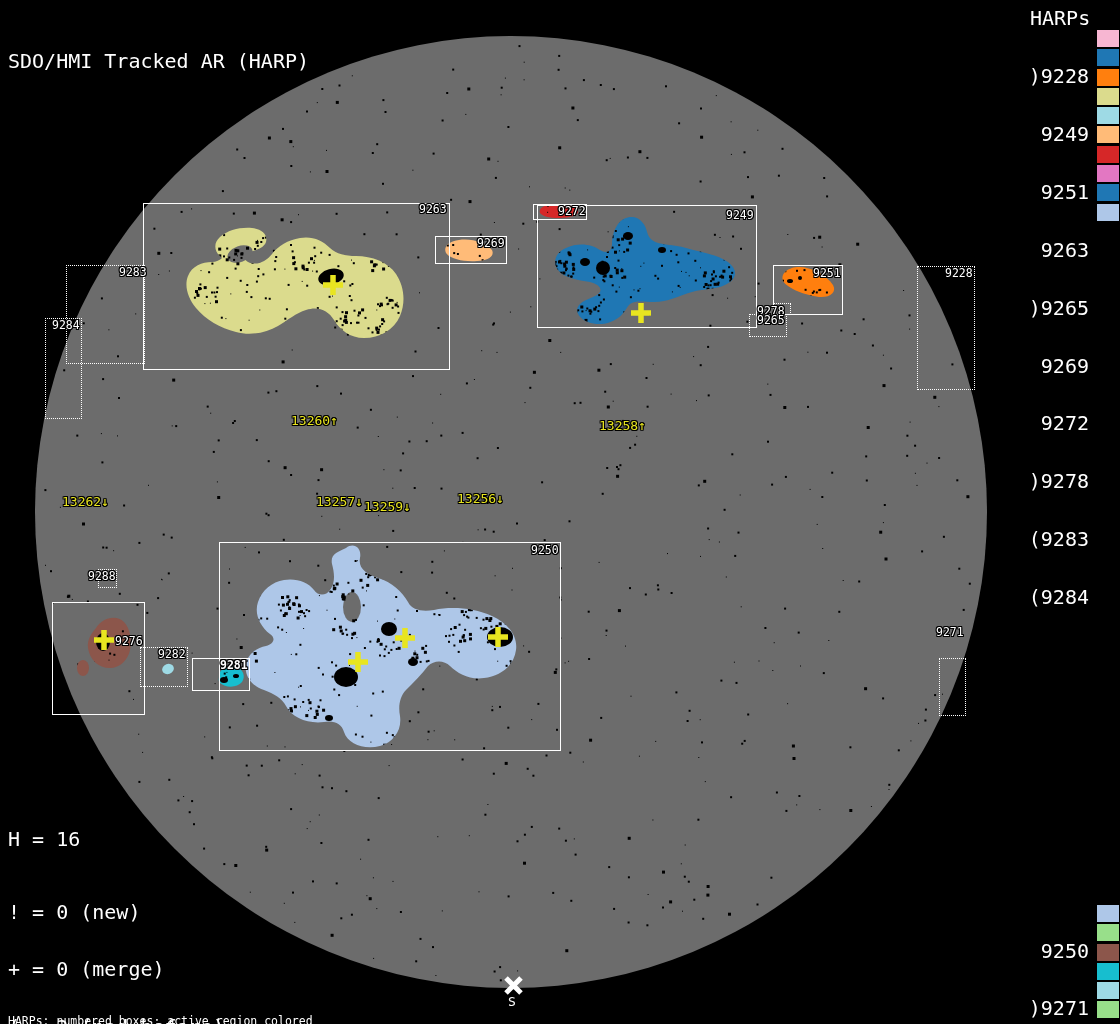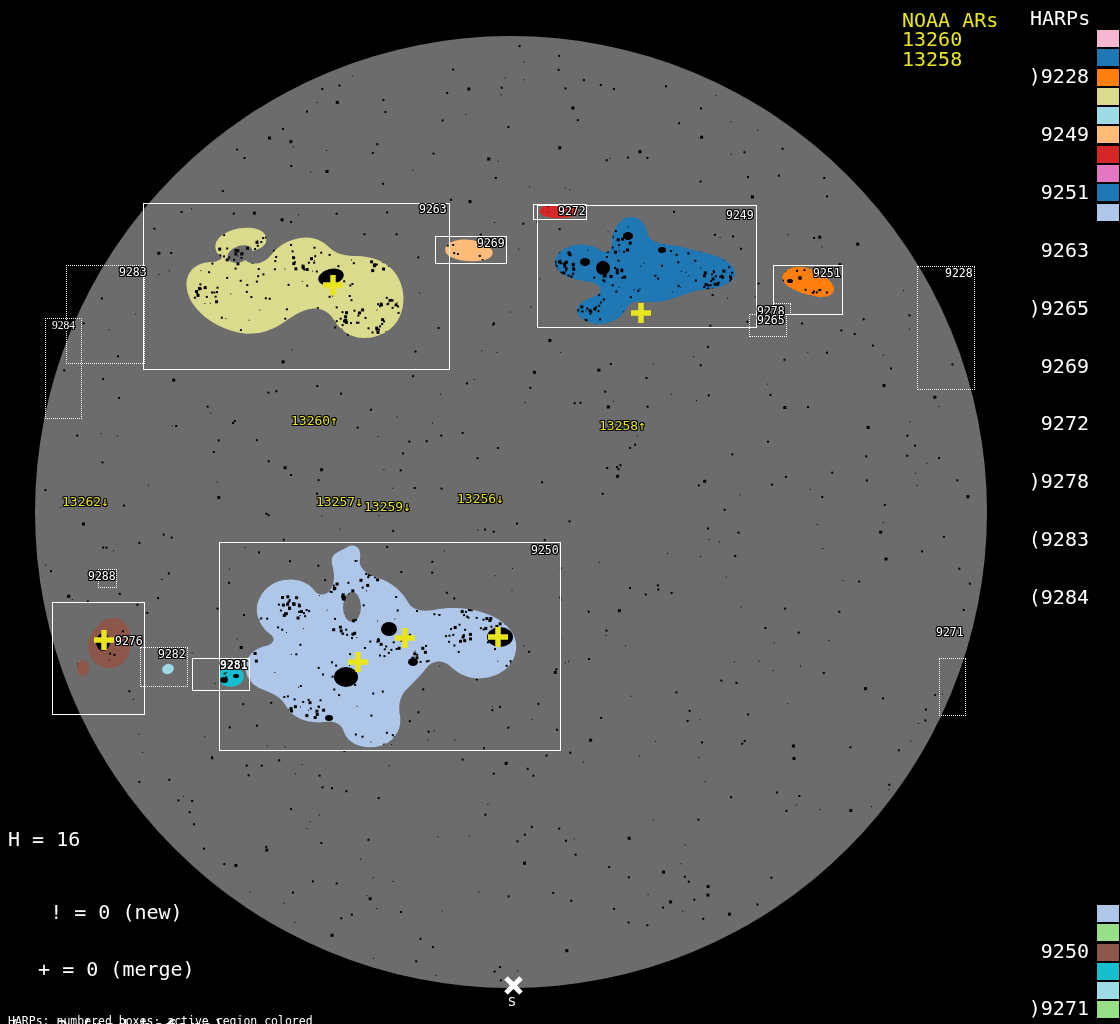--- a/index.html
+++ b/index.html
@@ -1,20 +1,20 @@
 <!DOCTYPE html>
 <html><head>
 <meta charset="utf-8">
 <style>
   html,body{margin:0;padding:0;background:#000;}
   .canvas{position:relative;width:1120px;height:1024px;background:#000;overflow:hidden;
           font-family:"DejaVu Sans Mono",monospace;}
   .abs{position:absolute;}
   svg{position:absolute;left:0;top:0;}
-  .txt{color:#fff;white-space:pre;text-align:center;}
+  .txt{color:#fff;white-space:pre;}
   .halo{text-shadow:-1px -1px 0 #000,1px -1px 0 #000,-1px 1px 0 #000,1px 1px 0 #000,
         0 -1px 0 #000,0 1px 0 #000,-1px 0 0 #000,1px 0 0 #000;}
   .hdr{font-size:20px;line-height:21px;}
   .biglist{font-size:20px;line-height:19.3px;}
   .rbox{position:absolute;border:1px solid #fff;box-sizing:border-box;}
   .rbox.dotted{border-style:dotted;}
   .rlabel{position:absolute;font-size:11.5px;line-height:11px;color:#fff;white-space:nowrap;}
   .eqlabel{position:absolute;font-size:13px;line-height:13px;white-space:nowrap;}
   .swcol{display:flex;flex-direction:column;gap:2.3px;}
   .sw{width:22px;height:17px;}
@@ -1763,44 +1763,40 @@
   <div class="rbox dotted" style="left:939px;top:658px;width:27px;height:58px;"></div>
 
   <span class="rlabel halo" style="left:419px;top:204px;">9263</span>
   <span class="rlabel halo" style="left:477px;top:238px;">9269</span>
   <span class="rlabel halo" style="left:558px;top:206px;">9272</span>
   <span class="rlabel halo" style="left:726px;top:210px;">9249</span>
   <span class="rlabel halo" style="left:813px;top:268px;">9251</span>
   <span class="rlabel halo" style="left:757px;top:306px;">9278</span>
   <span class="rlabel halo" style="left:757px;top:315px;">9265</span>
   <span class="rlabel halo" style="left:119px;top:267px;">9283</span>
-  <span class="rlabel halo" style="left:52px;top:320px;font-family:Liberation Serif, serif;">9284</span>
+  <span class="rlabel halo" style="left:52px;top:320px;">9284</span>
   <span class="rlabel halo" style="left:945px;top:268px;">9228</span>
   <span class="rlabel halo" style="left:531px;top:545px;">9250</span>
   <span class="rlabel halo" style="left:88px;top:571px;">9288</span>
   <span class="rlabel halo" style="left:115px;top:636px;">9276</span>
   <span class="rlabel halo" style="left:158px;top:649px;">9282</span>
   <span class="rlabel halo" style="left:220px;top:660px;font-weight:bold;">9281</span>
   <span class="rlabel halo" style="left:936px;top:627px;">9271</span>
 
   <span class="eqlabel halo" style="left: 291px; top: 414px; color: rgb(232, 229, 32);">13260↑</span>
   <span class="eqlabel halo" style="left: 599px; top: 419px; color: rgb(232, 229, 32);">13258↑</span>
   <span class="eqlabel halo" style="left: 62px; top: 495px; color: rgb(232, 229, 32);">13262↓</span>
   <span class="eqlabel halo" style="left: 316px; top: 495px; color: rgb(232, 229, 32);">13257↓</span>
   <span class="eqlabel halo" style="left: 364px; top: 500px; color: rgb(232, 229, 32);">13259↓</span>
   <span class="eqlabel halo" style="left: 457px; top: 492px; color: rgb(232, 229, 32);">13256↓</span>
 
   <div class="abs txt hdr" style="left:8px;top:9px;">
+    <div>SDO/HMI Tracked AR (HARP)</div>
   </div>
 
-  <div class="abs biglist" style="left: 902px; top: 11px; color: rgb(232, 229, 32);">
-    <div>NOAA ARs</div>
-    <div>13260</div>
-    <div>13258</div>
-  </div>
 
   <div class="abs txt biglist" style="left:1030px;top:9px;">HARPs</div>
   <div class="abs txt biglist right" style="left:1019px;top:28.5px;width:70px;">
     <div>)9228</div>
     <div>9249</div>
     <div>9251</div>
     <div>9263</div>
     <div>)9265</div>
     <div>9269</div>
     <div>9272</div>

